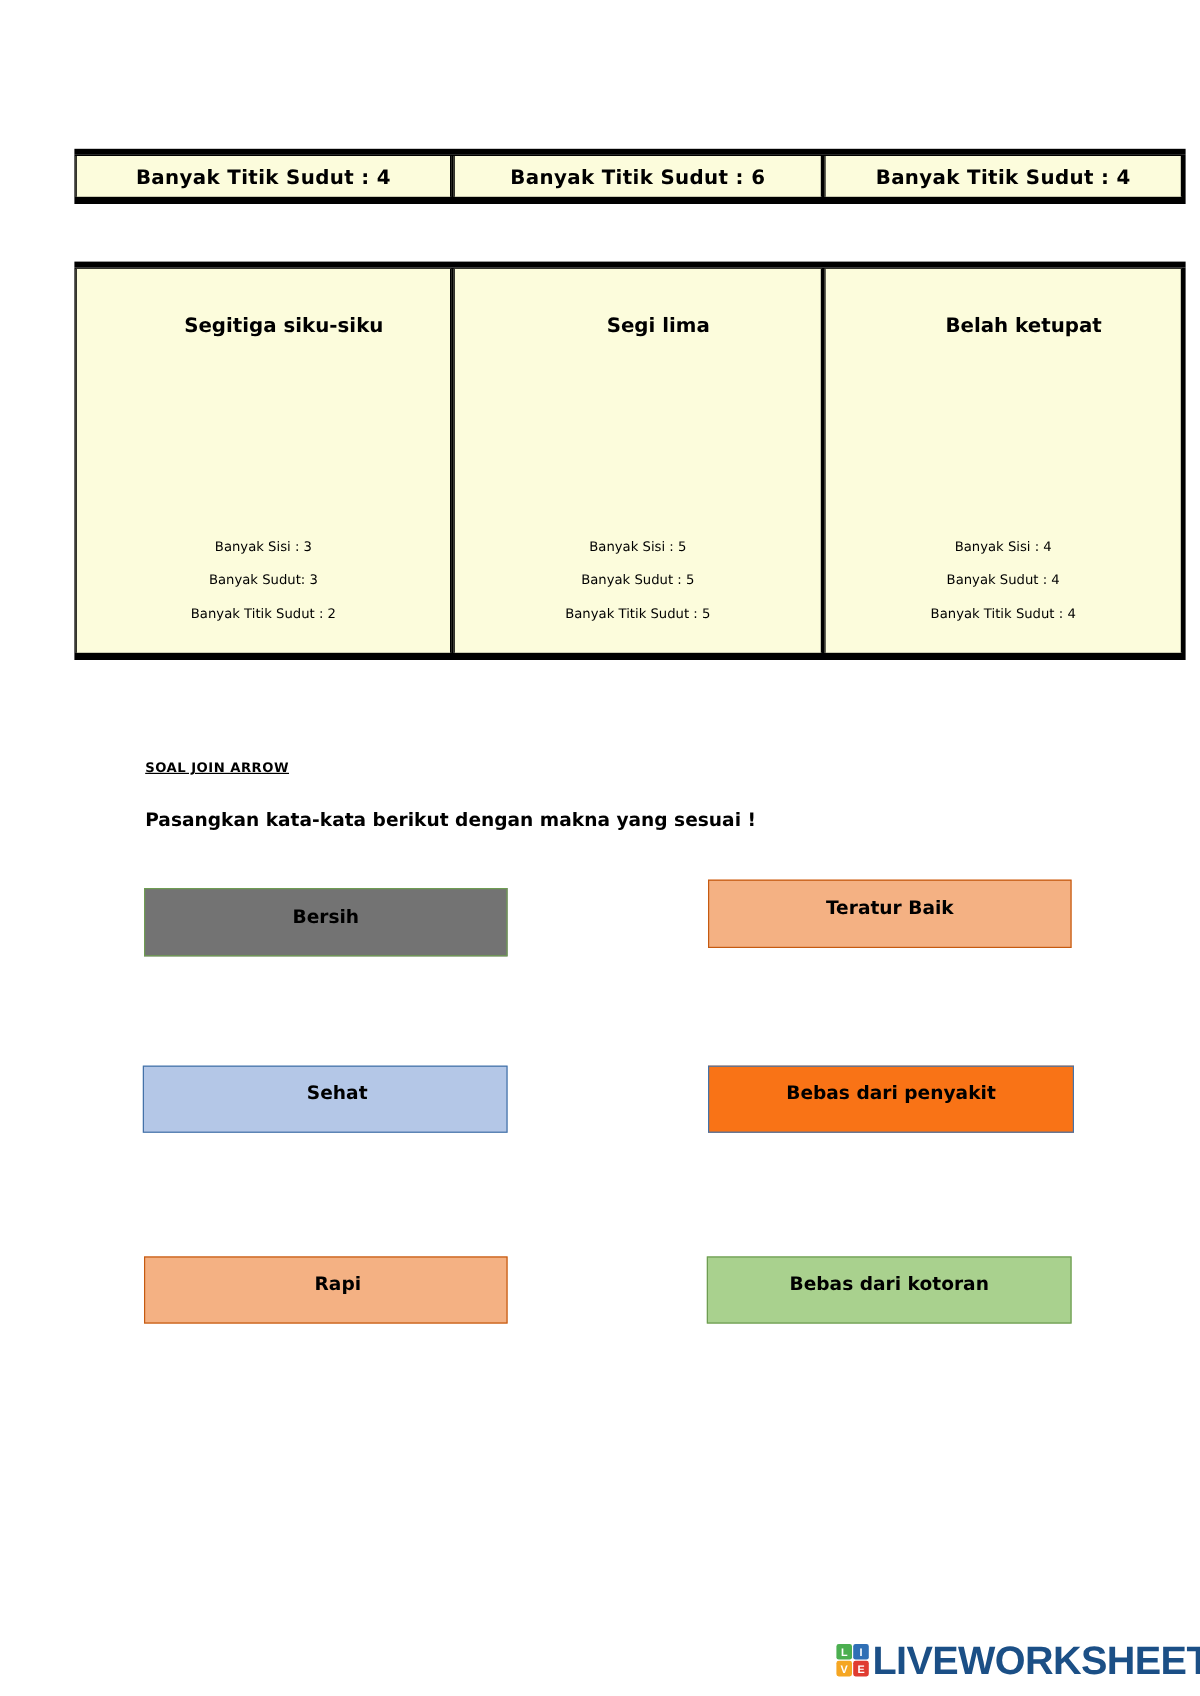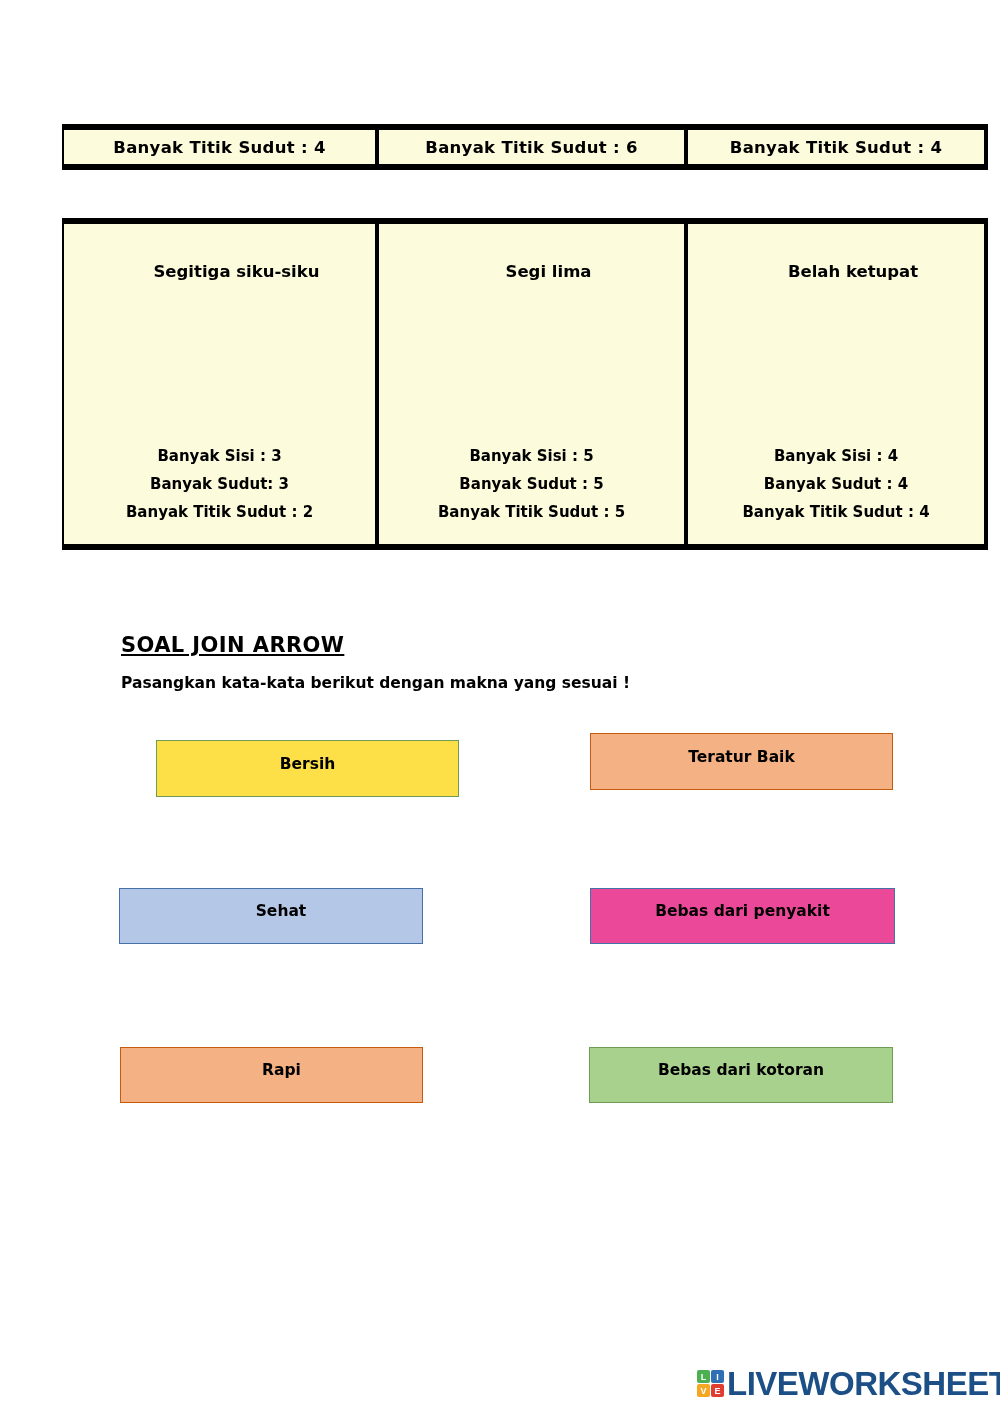--- a/index.html
+++ b/index.html
@@ -94,33 +94,33 @@
     white-space: nowrap;
   }
   .shape-facts {
     position: absolute;
     left: 0;
     right: 0;
     bottom: 18px;
     text-align: center;
   }
   .shape-facts div {
-    font-size: 15px;
-    font-weight: bold;
+    font-size: 11px;
+    font-weight: normal;
     color: #000;
     line-height: 28px;
     white-space: nowrap;
   }
 
   
   #join-heading {
     position: absolute;
     left: 121px;
     top: 633px;
-    font-size: 21px;
+    font-size: 11px;
     font-weight: bold;
     color: #000;
     text-decoration: underline;
     letter-spacing: 0.4px;
   }
   #join-instruction {
     position: absolute;
     left: 121px;
     top: 674px;
     font-size: 15.5px;
@@ -226,34 +226,34 @@
         <div>Banyak Titik Sudut : 4</div>
       </div>
     </div>
 
   </div>
 </div>
 
 <div id="join-heading">SOAL JOIN ARROW</div>
 <div id="join-instruction">Pasangkan kata-kata berikut dengan makna yang sesuai !</div>
 
-<div class="match-box" id="lbox-0" style="left: 120px; top: 740px; width: 303px; height: 57px; background: #fde047; border: 1px solid rgb(110, 156, 82); margin-left: 36px;">
+<div class="match-box" id="lbox-0" style="left: 120px; top: 740px; width: 303px; height: 57px; background: #737373; border: 1px solid rgb(110, 156, 82);">
   <span class="box-label">Bersih</span>
 </div>
 <div class="match-box" id="lbox-1" style="left: 119px; top: 888px; width: 304px; height: 56px; background: rgb(180, 199, 231); border: 1px solid rgb(68, 114, 168); padding-left: 20px;">
   <span class="box-label">Sehat</span>
 </div>
 <div class="match-box" id="lbox-2" style="left: 120px; top: 1047px; width: 303px; height: 56px; background: rgb(244, 177, 131); border: 1px solid rgb(197, 90, 17); padding-left: 20px;">
   <span class="box-label">Rapi</span>
 </div>
 
 <div class="match-box" id="rbox-0" style="left: 590px; top: 733px; width: 303px; height: 57px; background: rgb(244, 177, 131); border: 1px solid rgb(197, 90, 17); text-align: center;">
   <span class="box-label">Teratur Baik</span>
 </div>
-<div class="match-box" id="rbox-1" style="left: 590px; top: 888px; width: 305px; height: 56px; background: #ec4899; border: 1px solid rgb(68, 114, 168);">
+<div class="match-box" id="rbox-1" style="left: 590px; top: 888px; width: 305px; height: 56px; background: #f97316; border: 1px solid rgb(68, 114, 168);">
   <span class="box-label">Bebas dari penyakit</span>
 </div>
 <div class="match-box" id="rbox-2" style="left: 589px; top: 1047px; width: 304px; height: 56px; background: rgb(169, 209, 142); border: 1px solid rgb(110, 156, 82);">
   <span class="box-label">Bebas dari kotoran</span>
 </div>
 
 <div id="lw-logo">
   <div id="lw-mark">
     <span id="tile-0" style="background: rgb(76, 175, 80);">L</span>
     <span id="tile-1" style="background: rgb(47, 111, 181);">I</span>

